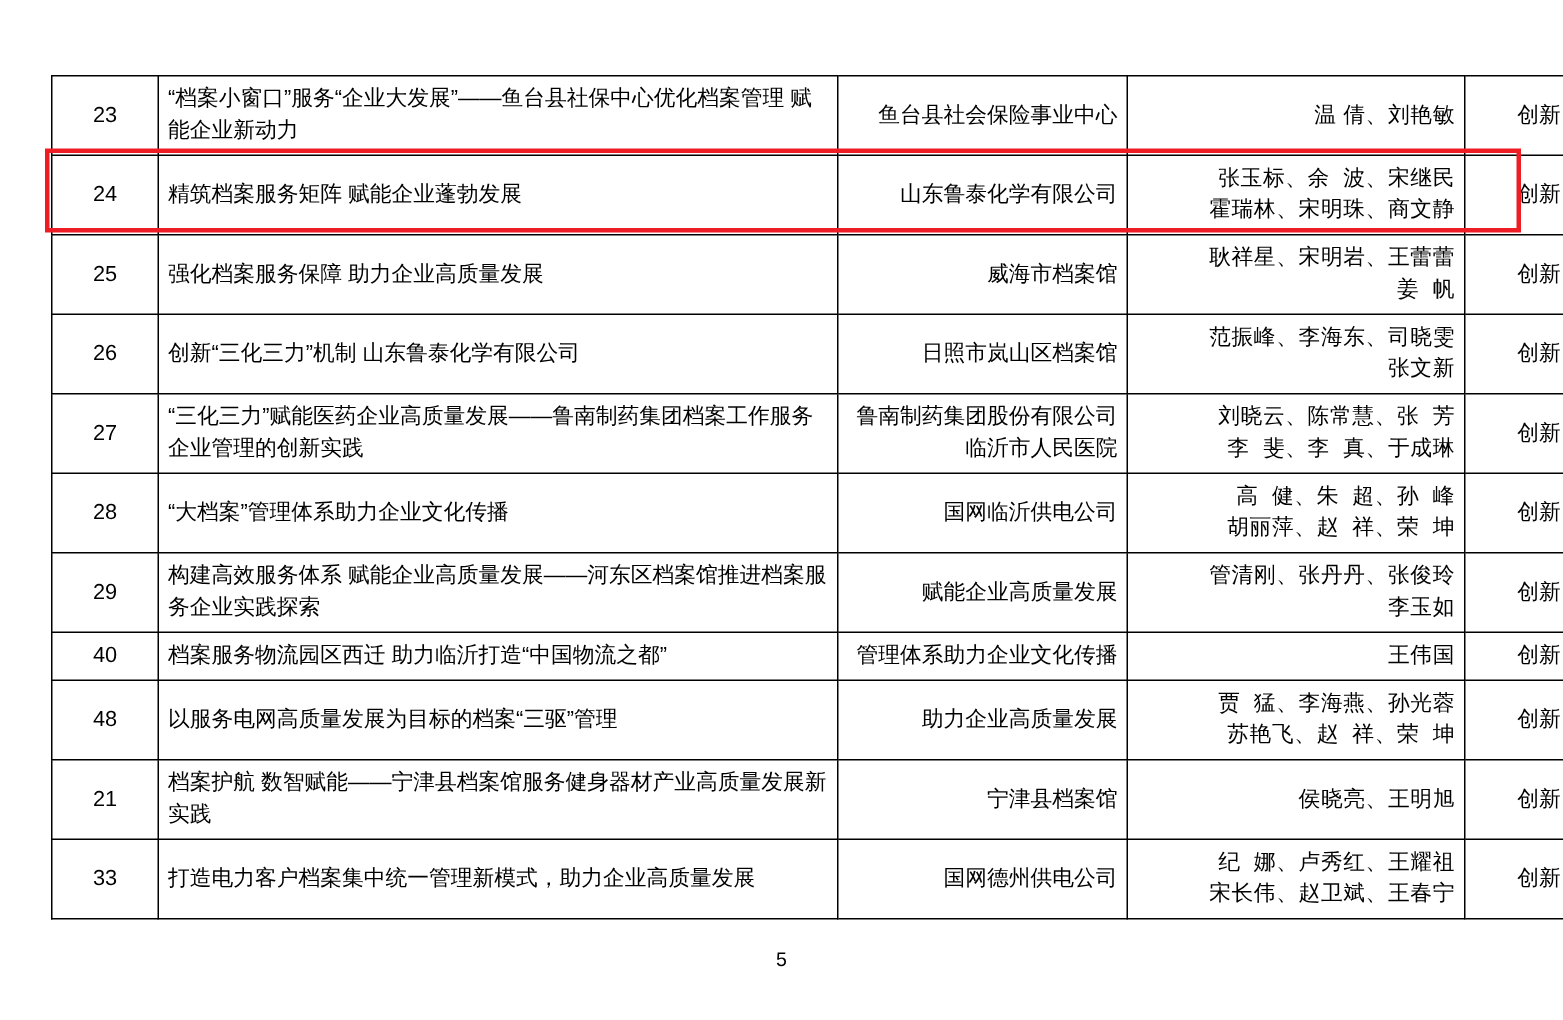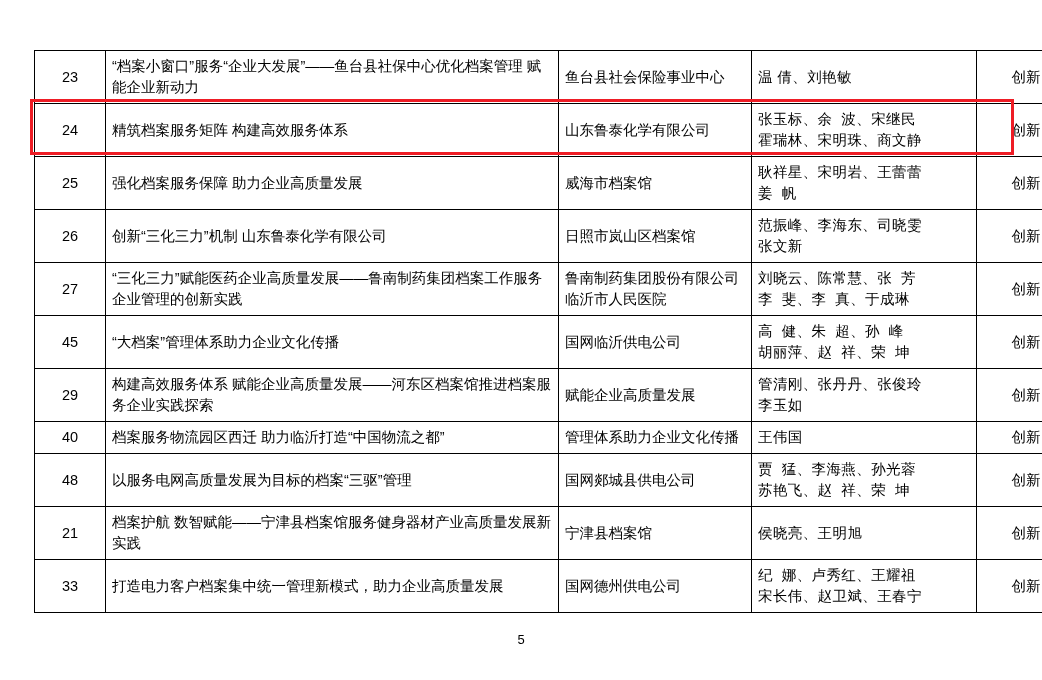--- a/index.html
+++ b/index.html
@@ -44,25 +44,25 @@
   td.col-idx {
     width: 58px;
     text-align: center;
   }
   td.col-title {
     width: 440px;
     text-align: left;
   }
   td.col-org {
     width: 180px;
-    text-align: left;
+    text-align: right;
   }
   td.col-people {
     width: 212px;
-    text-align: left;
+    text-align: right;
     letter-spacing: 0.4px;
   }
   td.col-type {
     width: 86px;
     text-align: center;
   }
   
   tr.first-row td {
     height: 30px;
     overflow: hidden;
@@ -101,21 +101,21 @@
         <tr class="first-row">
           <td class="col-idx">23</td>
           <td class="col-title">“档案小窗口”服务“企业大发展”——鱼台县社保中心优化档案管理 赋能企业新动力</td>
           <td class="col-org">鱼台县社会保险事业中心</td>
           <td class="col-people">温  倩、刘艳敏</td>
           <td class="col-type">创新</td>
         </tr>
 
         <tr>
           <td class="col-idx">24</td>
-          <td class="col-title">精筑档案服务矩阵  构建高效服务体系</td>
+          <td class="col-title">精筑档案服务矩阵  赋能企业蓬勃发展</td>
           <td class="col-org">山东鲁泰化学有限公司</td>
           <td class="col-people nowrap-line">张玉标、余  波、宋继民
 霍瑞林、宋明珠、商文静</td>
           <td class="col-type">创新</td>
         </tr>
 
         <tr>
           <td class="col-idx">25</td>
           <td class="col-title">强化档案服务保障  助力企业高质量发展</td>
           <td class="col-org">威海市档案馆</td>
@@ -137,21 +137,21 @@
           <td class="col-idx">27</td>
           <td class="col-title">“三化三力”赋能医药企业高质量发展——鲁南制药集团档案工作服务企业管理的创新实践</td>
           <td class="col-org nowrap-line">鲁南制药集团股份有限公司
 临沂市人民医院</td>
           <td class="col-people nowrap-line">刘晓云、陈常慧、张  芳
 李  斐、李  真、于成琳</td>
           <td class="col-type">创新</td>
         </tr>
 
         <tr>
-          <td class="col-idx">45</td>
+          <td class="col-idx">28</td>
           <td class="col-title">“大档案”管理体系助力企业文化传播</td>
           <td class="col-org">国网临沂供电公司</td>
           <td class="col-people nowrap-line">高  健、朱  超、孙  峰
 胡丽萍、赵  祥、荣  坤</td>
           <td class="col-type">创新</td>
         </tr>
 
         <tr>
           <td class="col-idx">29</td>
           <td class="col-title">构建高效服务体系  赋能企业高质量发展——河东区档案馆推进档案服务企业实践探索</td>
@@ -165,21 +165,21 @@
           <td class="col-idx">40</td>
           <td class="col-title">档案服务物流园区西迁  助力临沂打造“中国物流之都”</td>
           <td class="col-org">管理体系助力企业文化传播</td>
           <td class="col-people">王伟国</td>
           <td class="col-type">创新</td>
         </tr>
 
         <tr>
           <td class="col-idx">48</td>
           <td class="col-title">以服务电网高质量发展为目标的档案“三驱”管理</td>
-          <td class="col-org">国网郯城县供电公司</td>
+          <td class="col-org">助力企业高质量发展</td>
           <td class="col-people nowrap-line">贾  猛、李海燕、孙光蓉
 苏艳飞、赵  祥、荣  坤</td>
           <td class="col-type">创新</td>
         </tr>
 
         <tr>
           <td class="col-idx">21</td>
           <td class="col-title">档案护航  数智赋能——宁津县档案馆服务健身器材产业高质量发展新实践</td>
           <td class="col-org">宁津县档案馆</td>
           <td class="col-people">侯晓亮、王明旭</td>

